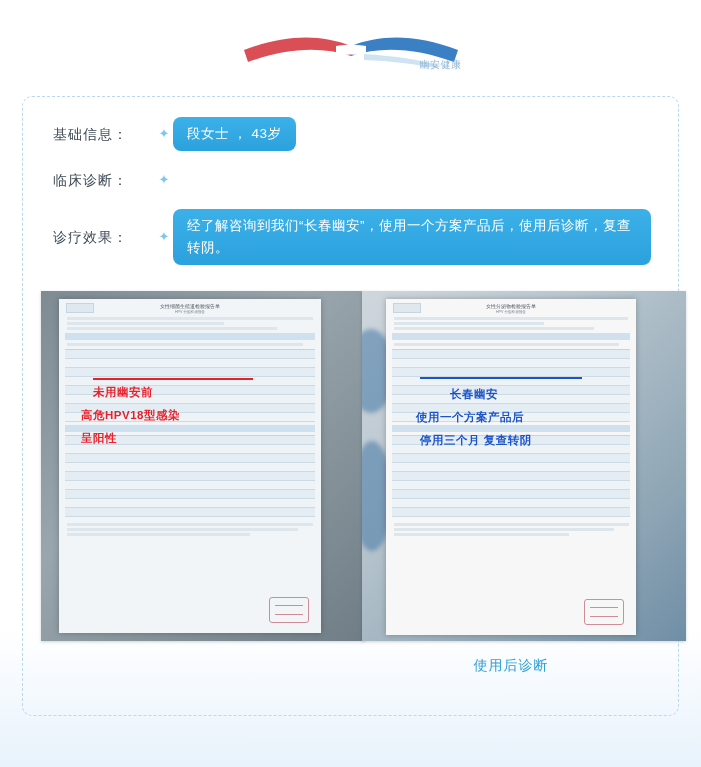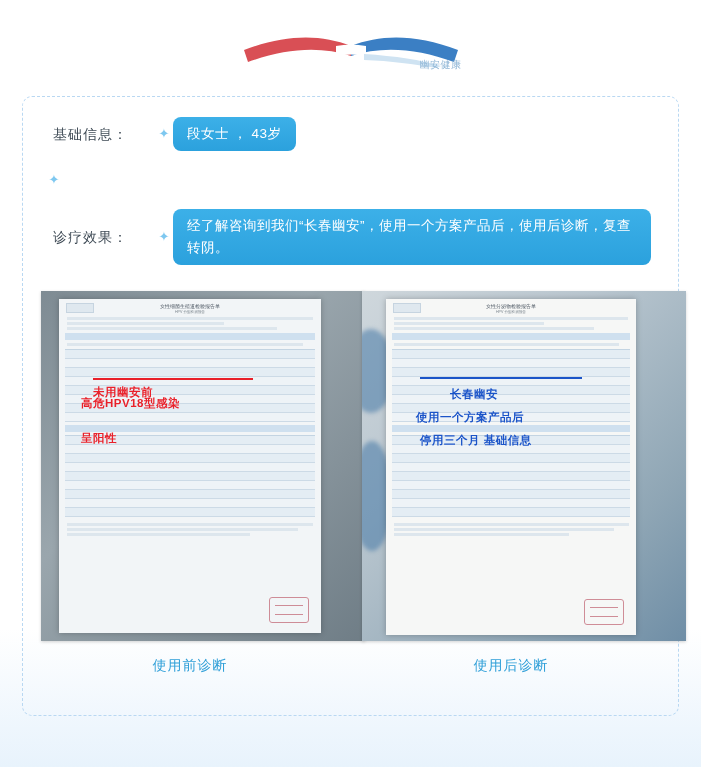--- a/index.html
+++ b/index.html
@@ -254,20 +254,21 @@
 
     <div class="info-rows">
 
       <div class="info-row">
         <div class="info-label">基础信息：</div>
         <div class="diamond">✦</div>
         <div class="bubble">段女士 ， 43岁</div>
       </div>
 
       <div class="info-row">
+        <div class="info-label">临床诊断：</div>
         <div class="diamond">✦</div>
       </div>
 
       <div class="info-row">
         <div class="info-label">诊疗效果：</div>
         <div class="diamond">✦</div>
         <div class="bubble wide">经了解咨询到我们“长春幽安”，使用一个方案产品后，使用后诊断，复查转阴。</div>
       </div>
 
     </div>
@@ -310,24 +311,23 @@
                   <div class="sh-row"></div>
               </div>
               <div class="sh-line" style="width:94%; margin-top:6px;"></div>
               <div class="sh-line" style="width:88%;"></div>
               <div class="sh-line" style="width:70%;"></div>
               <div class="sh-stamp"></div>
             </div>
           </div>
           <div class="marker-line marker-red" style="left:52px; top:87px; width:160px;"></div>
           <div class="anno anno-red" style="left:52px; top:93px;">未用幽安前</div>
-          <div class="anno anno-red" style="left:40px; top:104px;">高危HPV18型感染</div>
+          <div class="anno anno-red" style="left:40px; top:116px;">高危HPV18型感染</div>
           <div class="anno anno-red" style="left:40px; top:139px;">呈阳性</div>
         </div>
-        <div class="caption">使用前诊断</div>
       </div>
 
       <div class="photo-col">
         <div class="photo-frame">
           <div class="photo-bg-right"></div>
           <div class="blue-blob" style="left:-14px; top:38px; width:46px; height:84px;"></div>
           <div class="blue-blob" style="left:-10px; top:150px; width:40px; height:110px;"></div>
           <div class="sheet" style="left:24px; top:8px; width:250px; height:336px; background:#f6f7f6;">
             <div class="sheet-inner">
               <div class="sh-logo"></div>
@@ -362,20 +362,20 @@
               </div>
               <div class="sh-line" style="width:94%; margin-top:6px;"></div>
               <div class="sh-line" style="width:88%;"></div>
               <div class="sh-line" style="width:70%;"></div>
               <div class="sh-stamp"></div>
             </div>
           </div>
           <div class="marker-line marker-blue" style="left:58px; top:86px; width:162px;"></div>
           <div class="anno anno-blue" style="left:88px; top:95px;">长春幽安</div>
           <div class="anno anno-blue" style="left:54px; top:118px;">使用一个方案产品后</div>
-          <div class="anno anno-blue" style="left:58px; top:141px;">停用三个月  基础信息</div>
+          <div class="anno anno-blue" style="left:58px; top:141px;">停用三个月  复查转阴</div>
         </div>
         <div class="caption">使用后诊断</div>
       </div>
 
     </div>
   </div>
 </div>
 
 </body></html>

